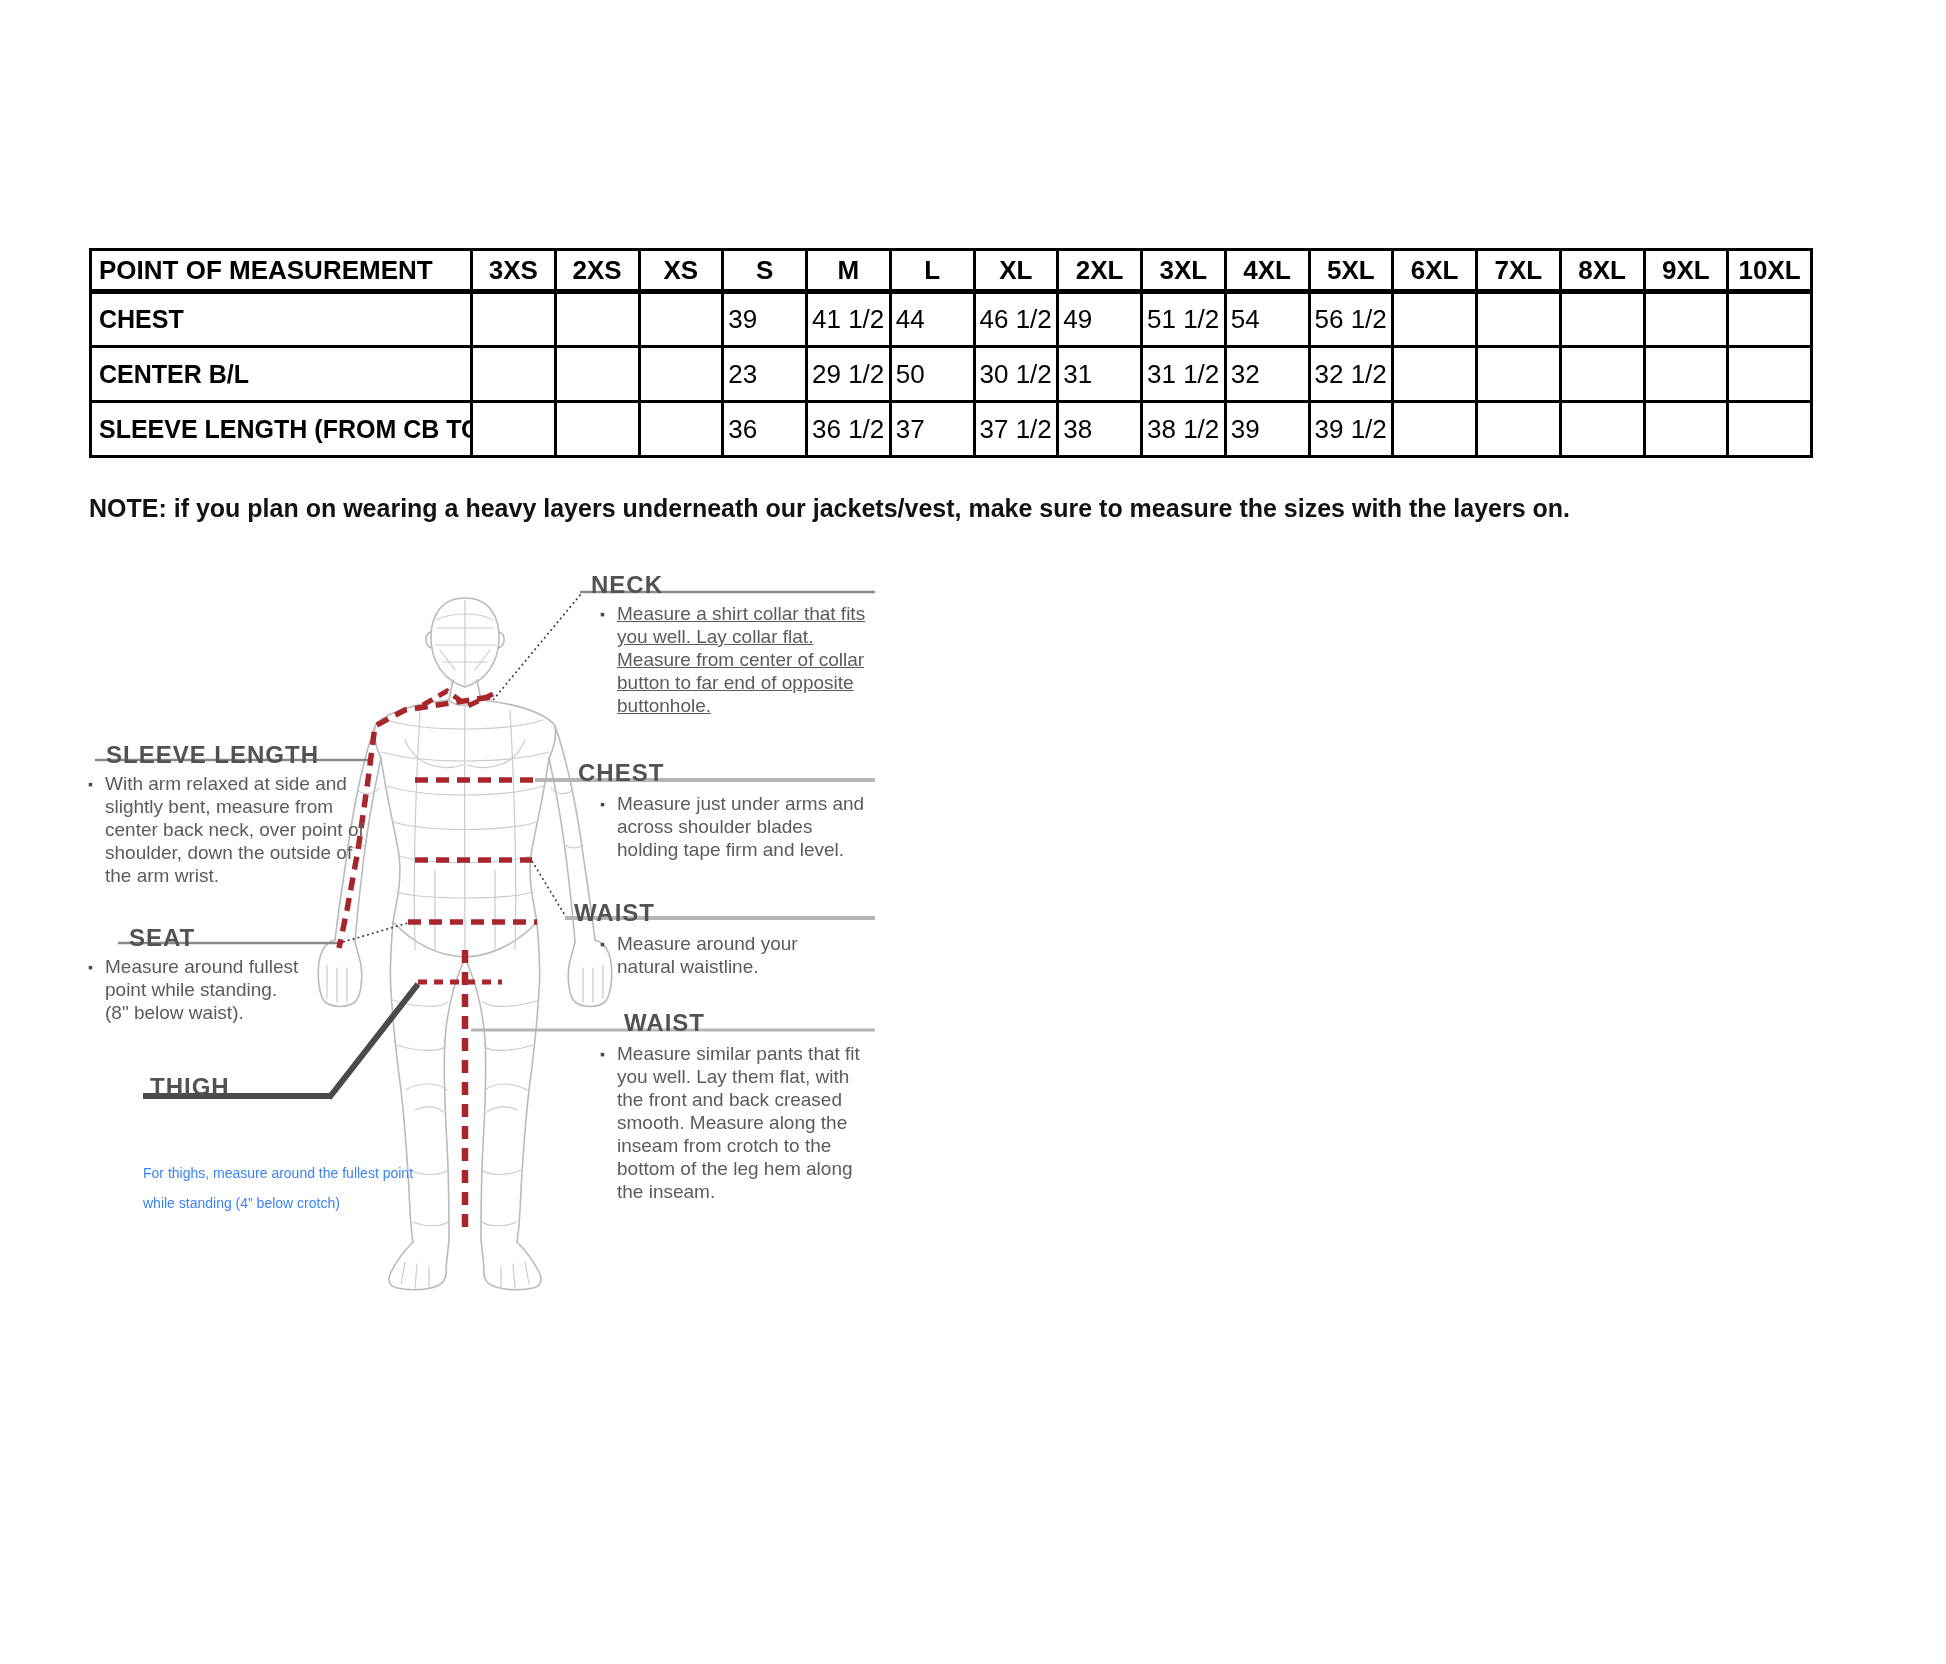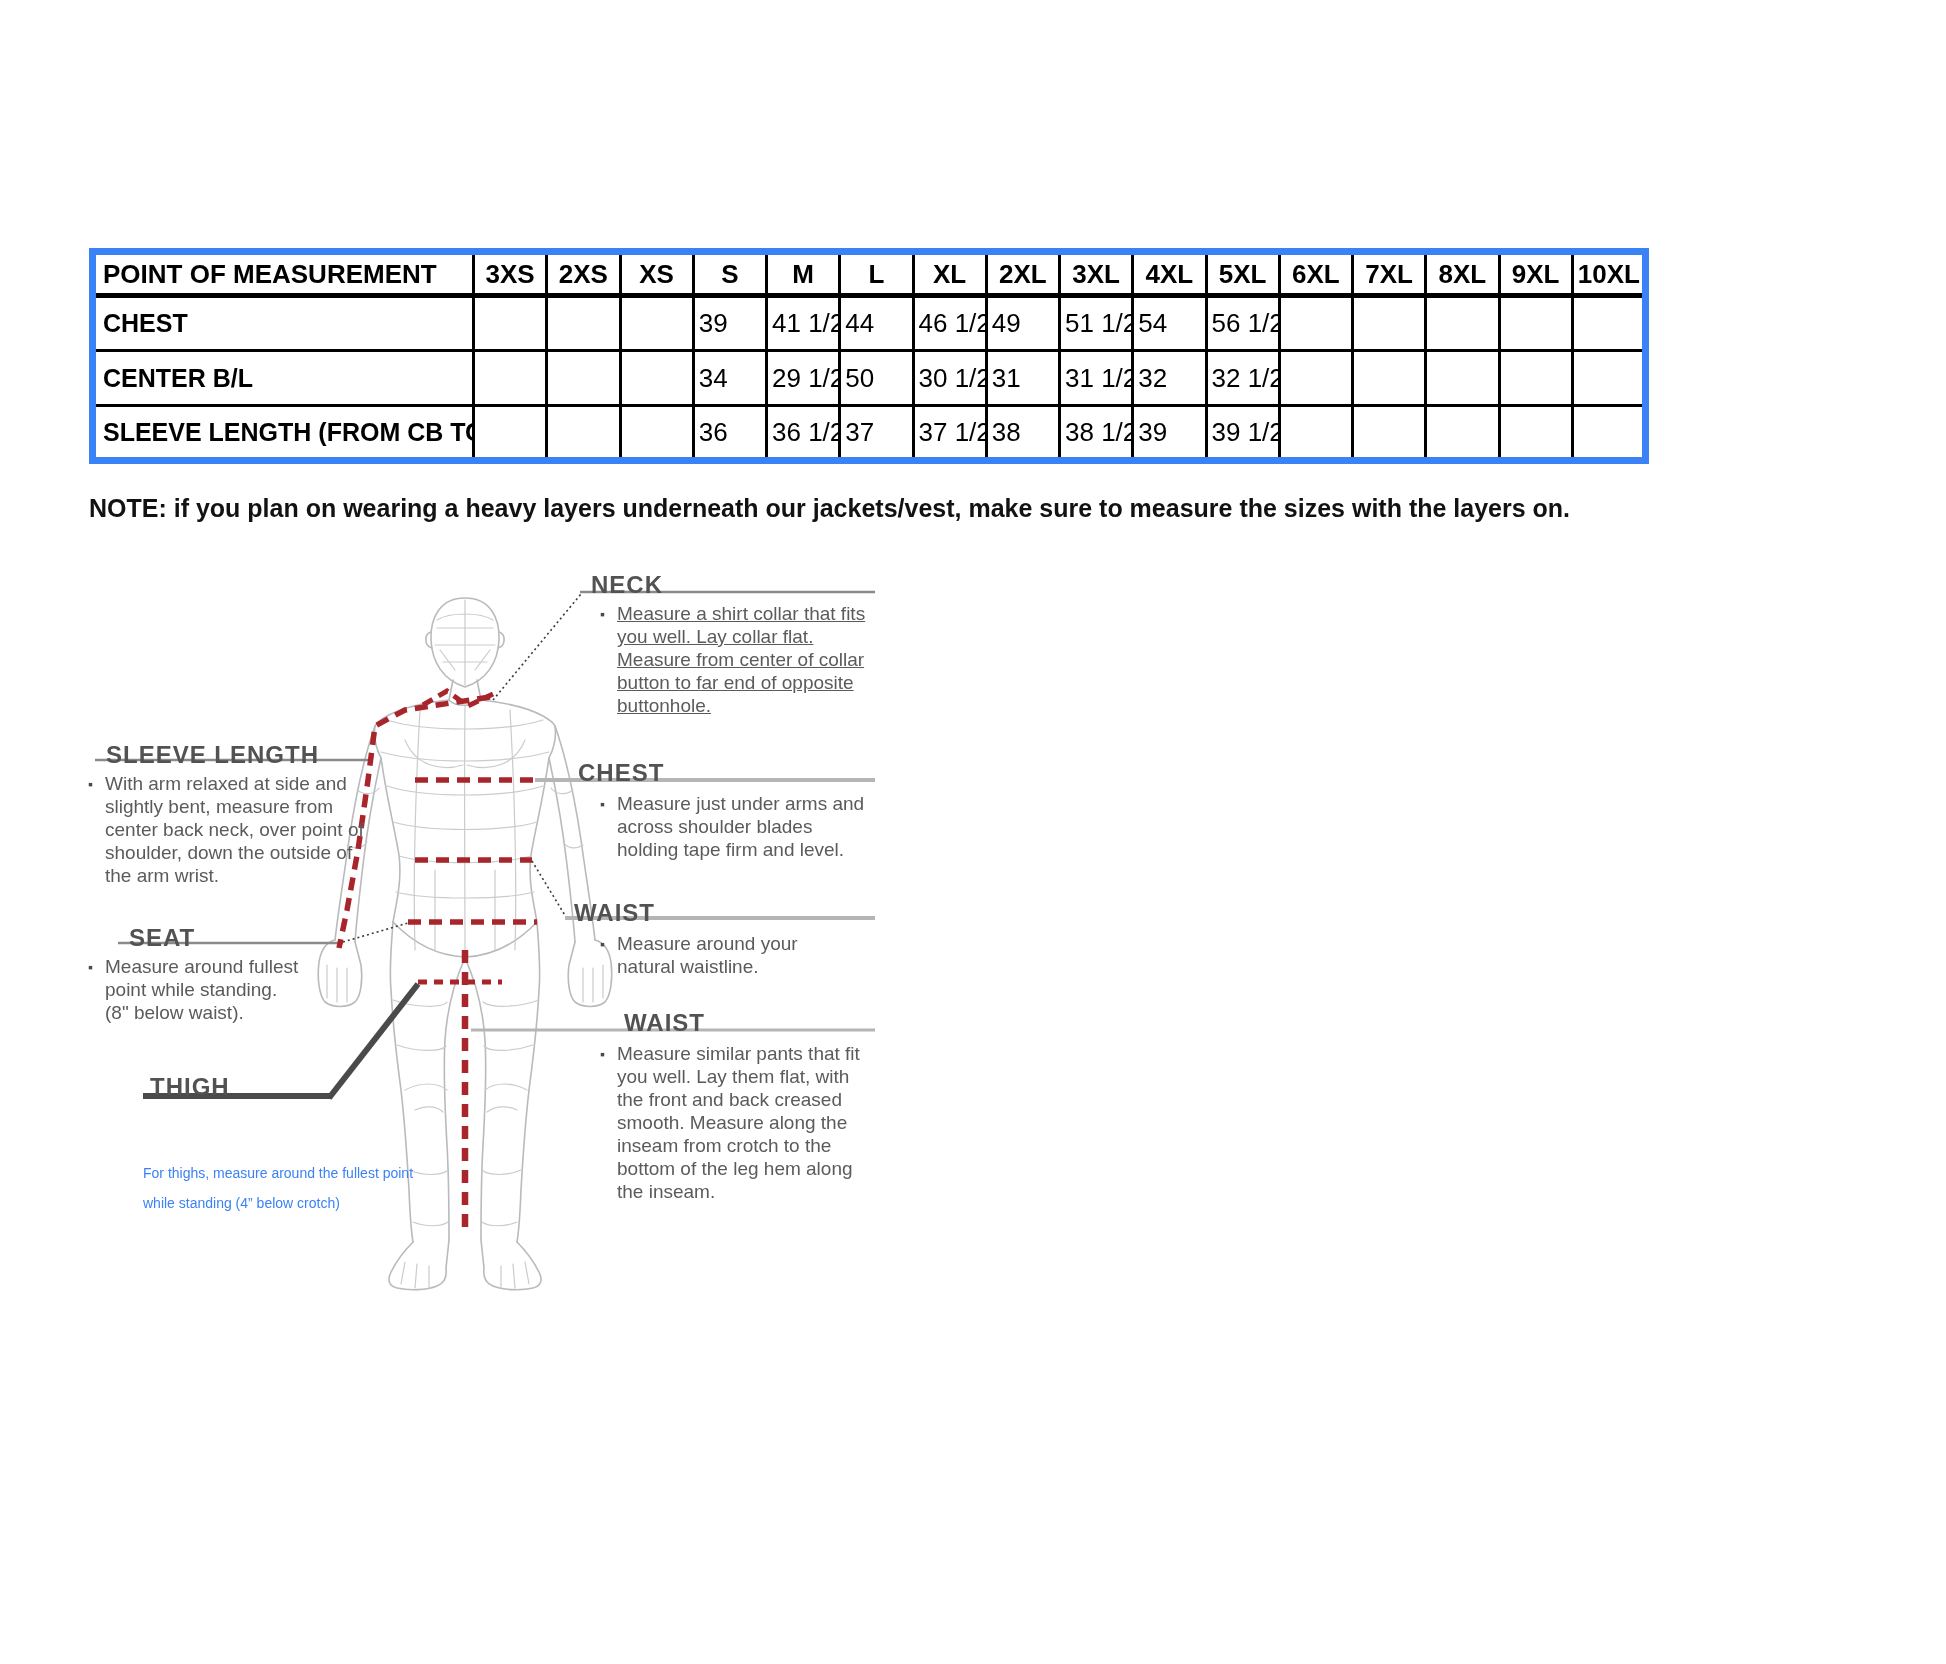--- a/index.html
+++ b/index.html
@@ -4,22 +4,22 @@
 <style>
   html,body{margin:0;padding:0;background:#ffffff;}
   .page{position:relative;width:1946px;height:1664px;background:#ffffff;overflow:hidden;
         font-family:"Liberation Sans",sans-serif;color:#000;}
 
   
   .title{position:absolute;left:810px;top:100px;font-size:29px;font-weight:bold;
          white-space:pre;letter-spacing:0px;color:#121212;}
 
   
-  table.size{position:absolute;left:89px;top:248px;width:1560px;border-collapse:collapse;
-             table-layout:fixed;border:7px solid #3b82f6;}
+  table.size{position:absolute;left:89px;top:248px;width:1724px;border-collapse:collapse;
+             table-layout:fixed;border:3px solid #3b82f6;}
   table.size th,table.size td{border:3px solid #000;padding:0 4px;overflow:hidden;white-space:nowrap;}
   table.size thead th{height:38px;font-size:26px;font-weight:bold;text-align:center;border-bottom:5px solid #000;}
   table.size thead th.pom{text-align:left;padding-left:7px;}
   table.size tbody th{font-size:25px;font-weight:bold;text-align:left;padding-left:7px;}
   table.size tbody td{font-size:26px;font-weight:400;text-align:left;}
   table.size tbody tr{height:55px;}
 
   
   .note{position:absolute;left:89px;top:494px;font-size:25px;font-weight:bold;color:#121212;}
 
@@ -99,21 +99,21 @@
         <td></td>
         <td></td>
         <td></td>
         <td></td>
       </tr>
       <tr>
         <th>CENTER B/L</th>
         <td></td>
         <td></td>
         <td></td>
-        <td>34</td>
+        <td>23</td>
         <td>29 1/2</td>
         <td>50</td>
         <td>30 1/2</td>
         <td>31</td>
         <td>31 1/2</td>
         <td>32</td>
         <td>32 1/2</td>
         <td></td>
         <td></td>
         <td></td>

